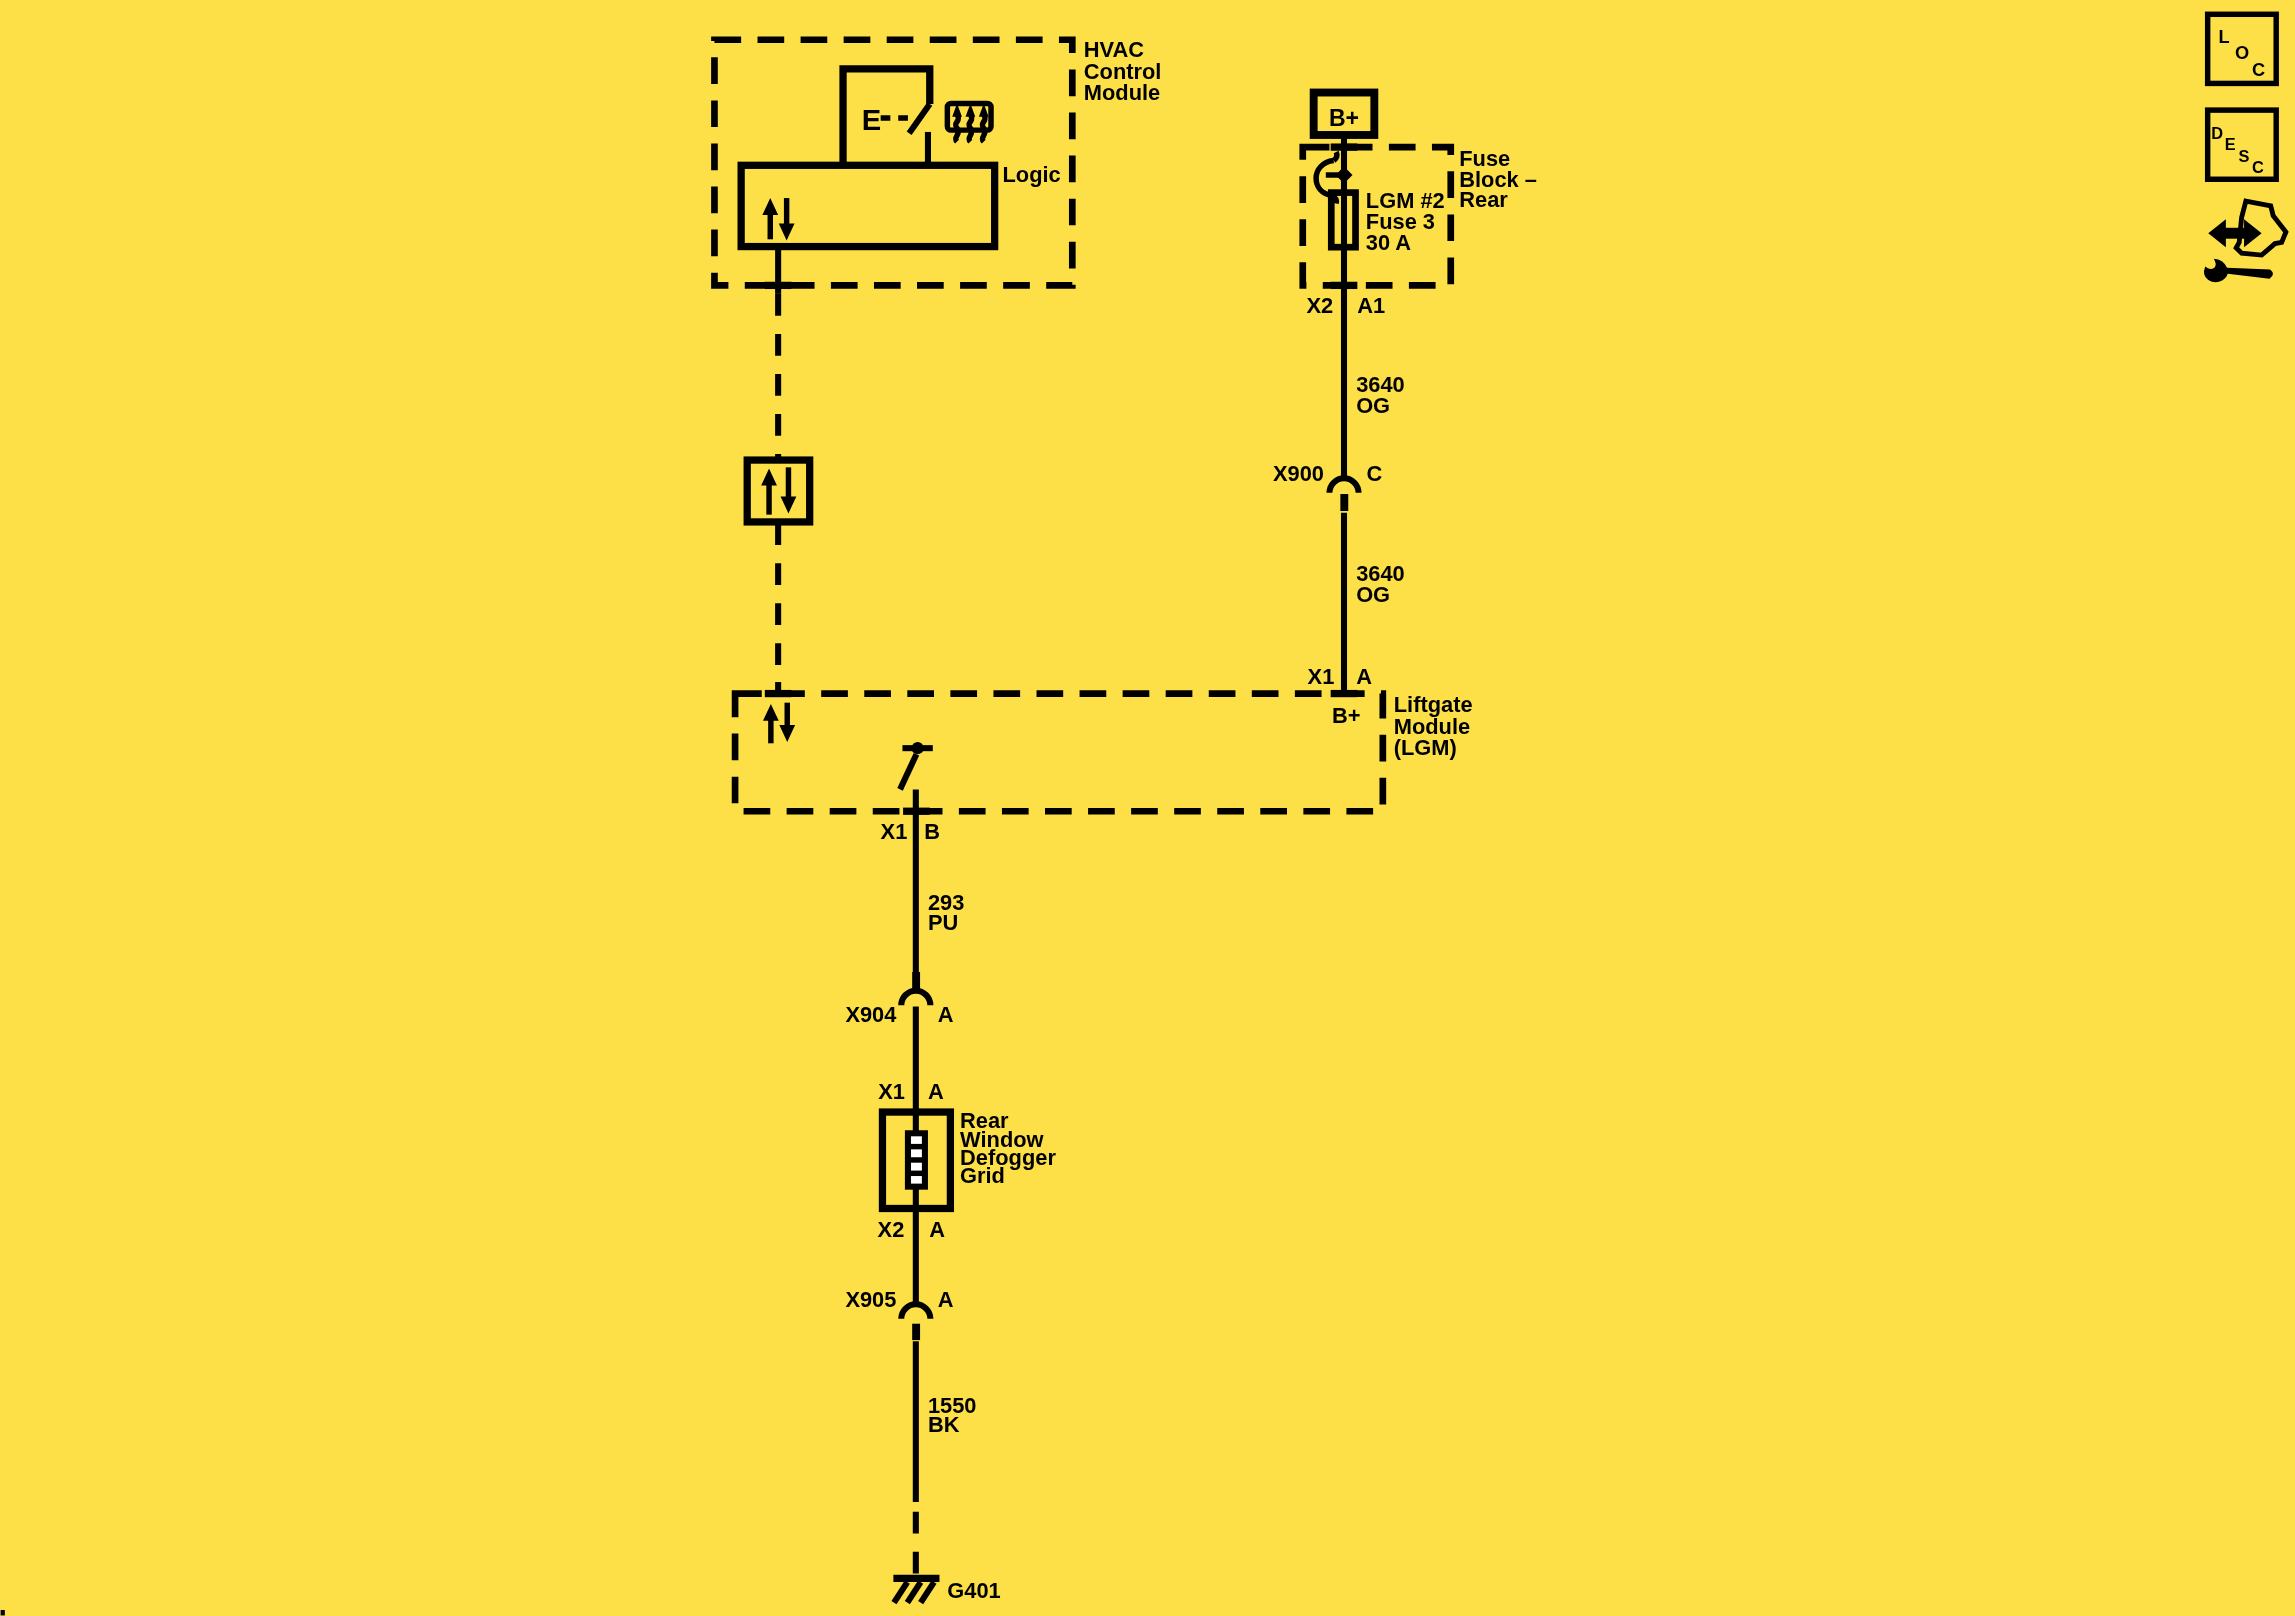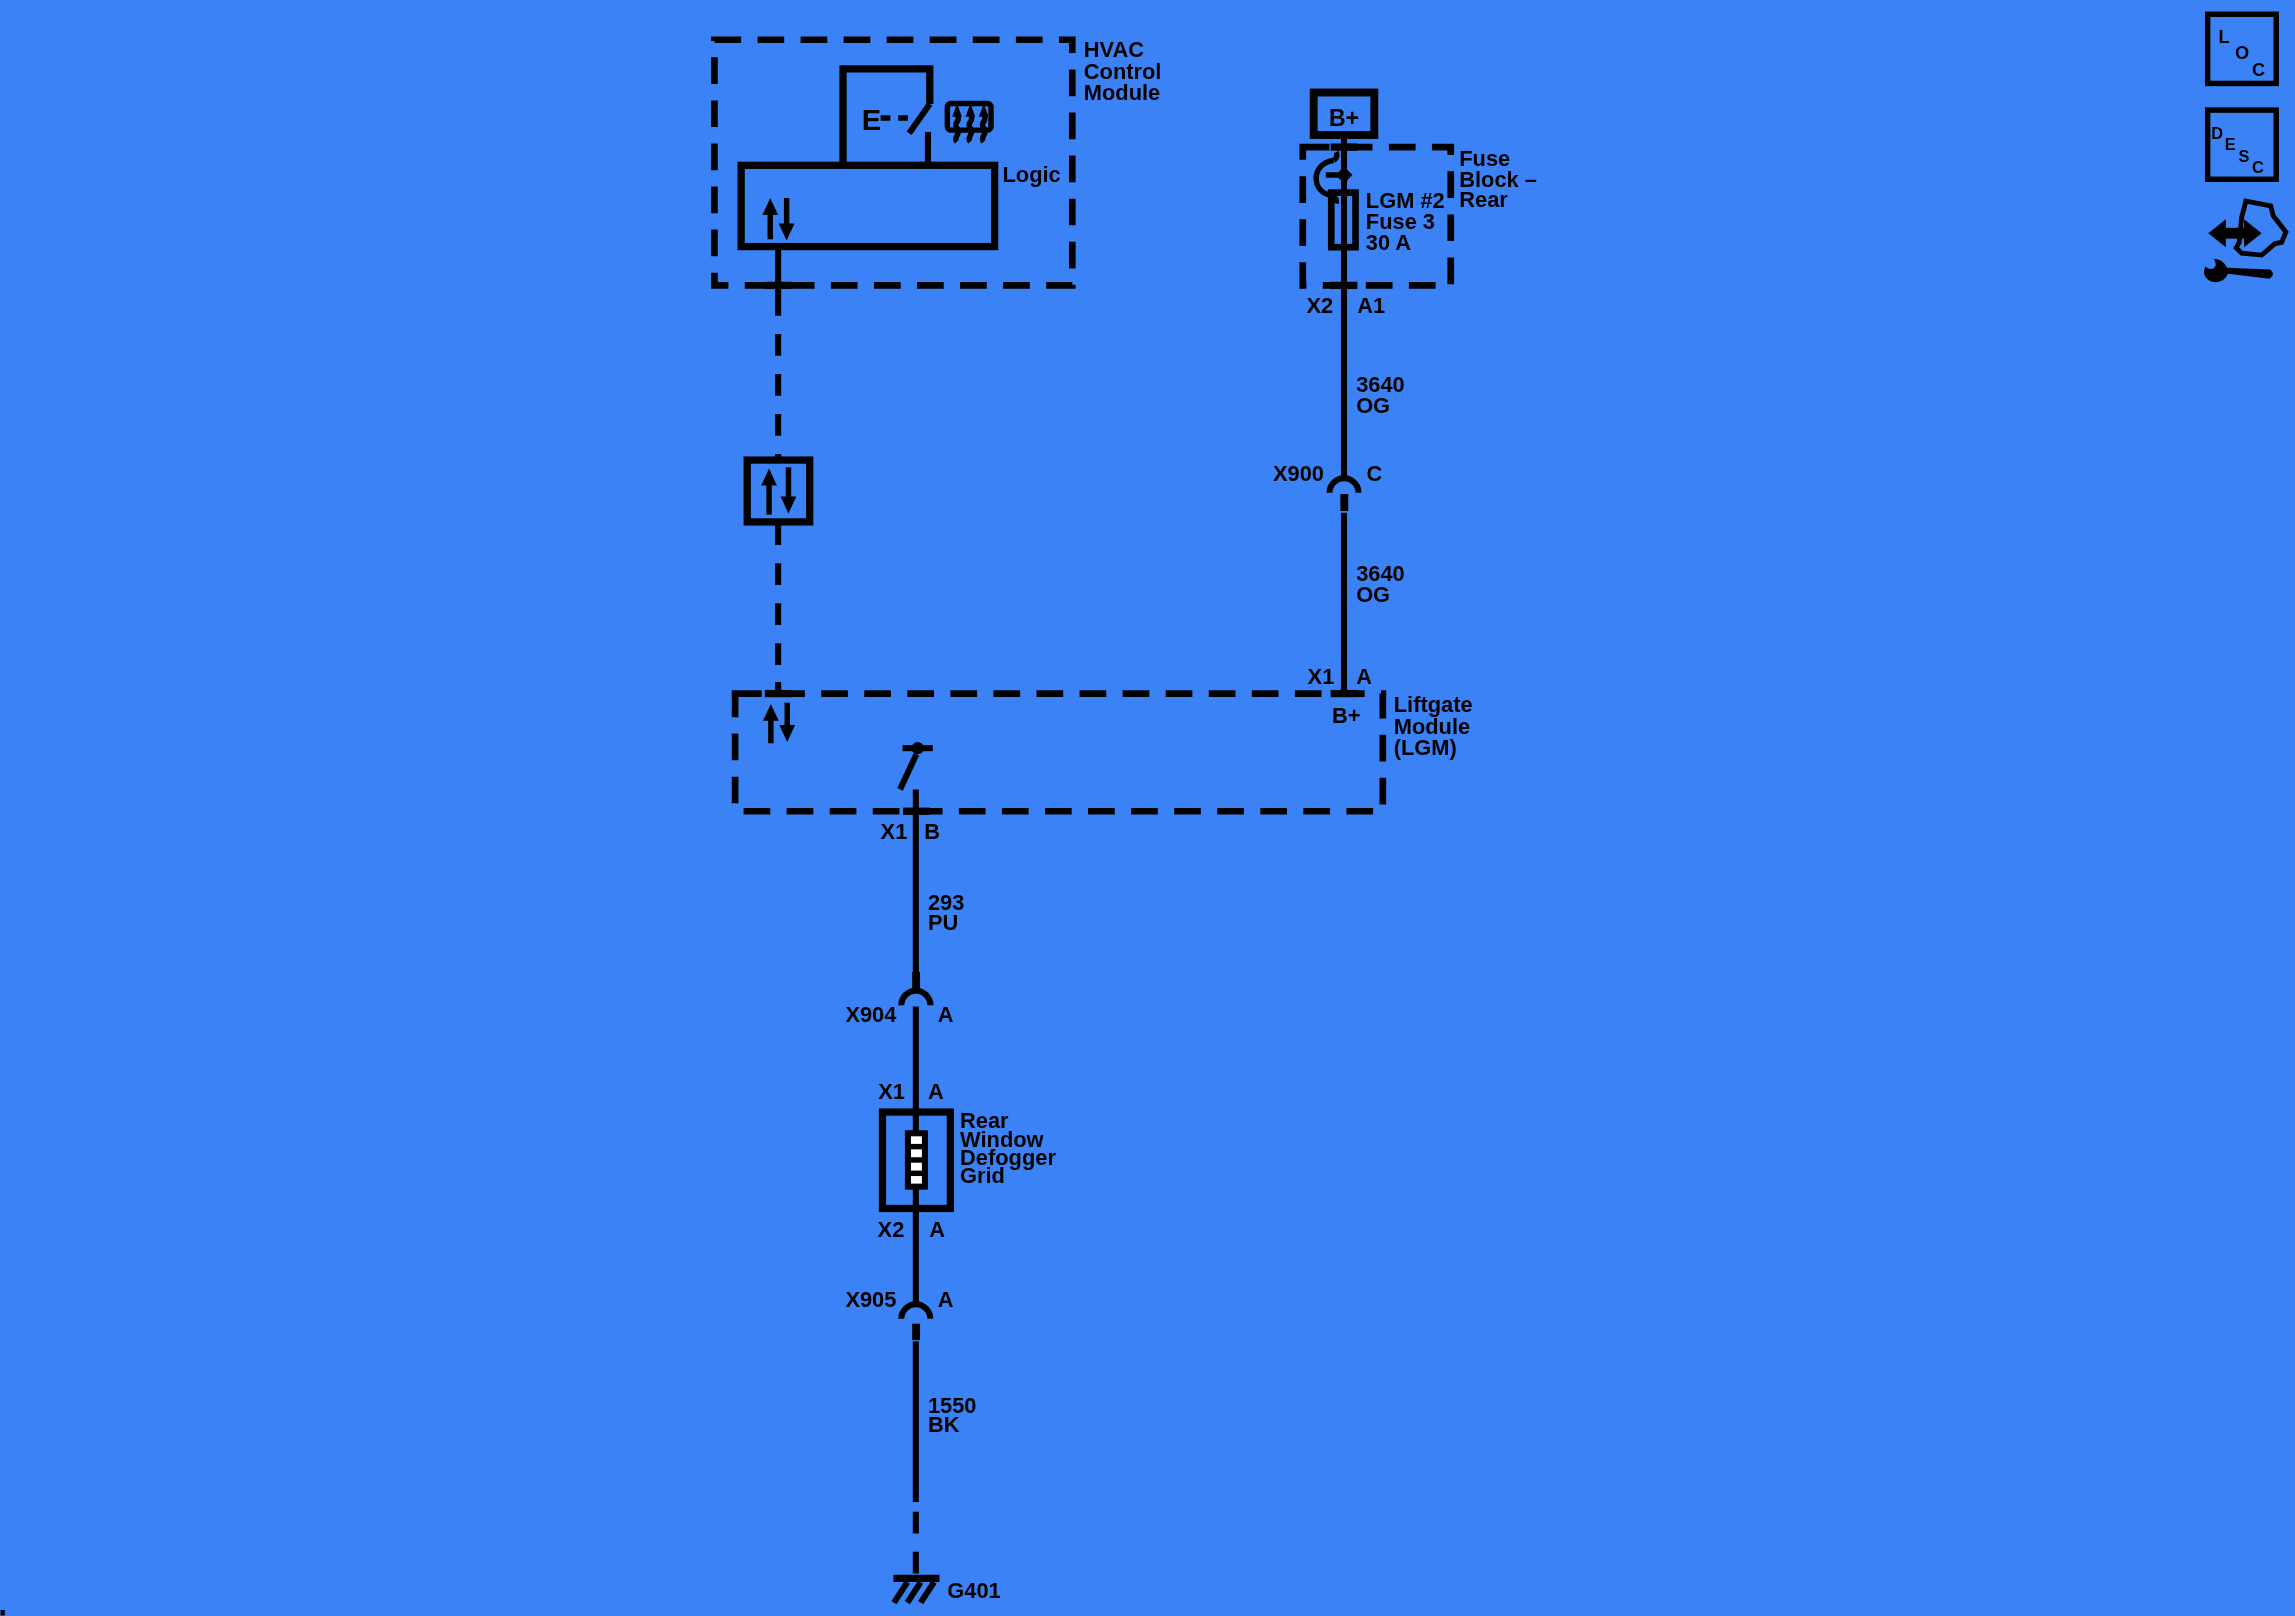--- a/index.html
+++ b/index.html
@@ -1,16 +1,16 @@
 <!DOCTYPE html>
 <html style="font-size:9.7px"><head>
 <meta charset="utf-8">
 <style>
   html,body{margin:0;padding:0;background:#ffffff;}
-  #stage{position:relative;width:2295px;height:1617px;background:#3b82f6;overflow:hidden;text-decoration:underline;}
+  #stage{position:relative;width:2295px;height:1617px;background:#fde047;overflow:hidden;text-decoration:underline;}
   svg{position:absolute;left:0;top:0;}
   .t{font-family:"Liberation Sans",sans-serif;font-weight:700;font-size:36px;fill:#000000;}
   .t-end{text-anchor:end;}
   .t-mid{text-anchor:middle;}
   .big{font-size:38px;}
   .sym{font-size:48px;}
   .loc{font-size:30px;}
   .desc{font-size:27px;}
   .wire{stroke:#000000;stroke-width:10;fill:none;}
   .wire12{stroke:#000000;stroke-width:12;fill:none;}

